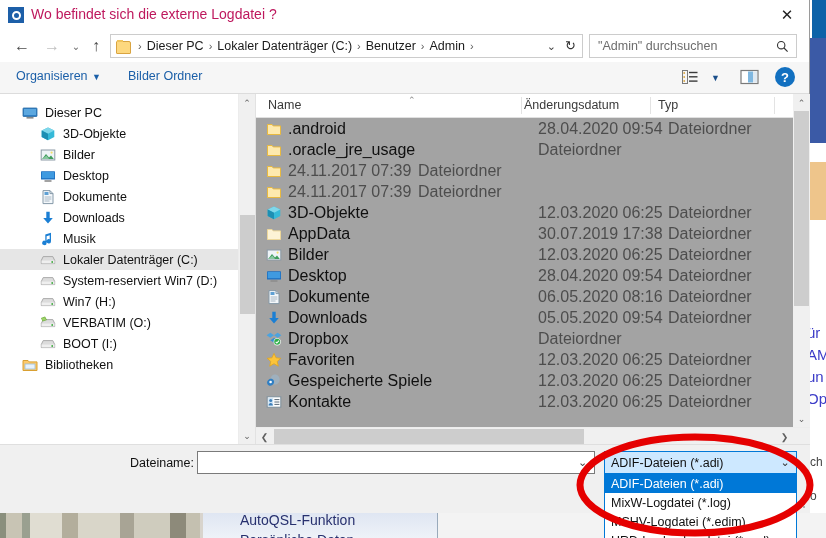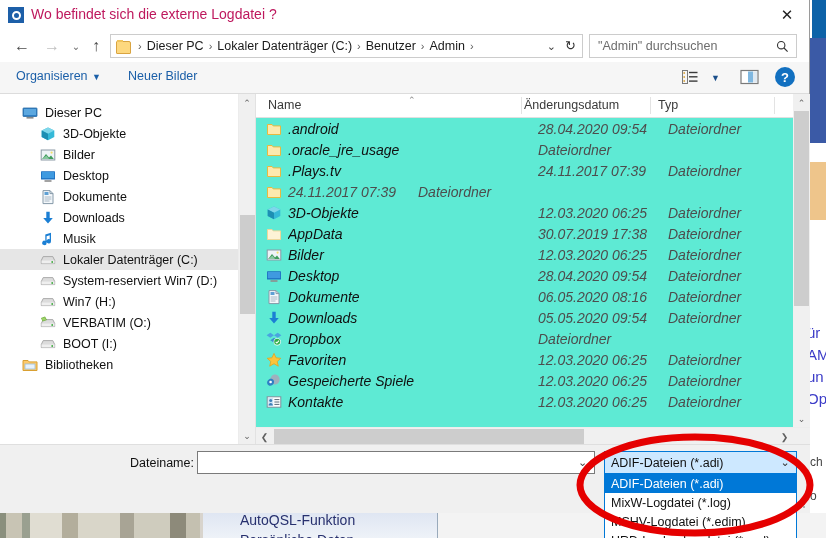--- a/index.html
+++ b/index.html
@@ -101,31 +101,31 @@
   .pane-scroll { position:absolute; right:0; top:0; width:17px; height:350px; background:#f0f0f0;
     border-left:1px solid #ececec; }
   .ps-up, .ps-down { height:17px; display:flex; align-items:center; justify-content:center;
     font-size:9px; color:#606060; cursor:pointer; }
   .ps-down { position:absolute; bottom:0; left:0; right:0; }
   .ps-thumb { position:absolute; left:1px; width:15px; top:121px; height:99px; background:#cdcdcd; cursor:pointer; }
 
   .splitter { width:1px; background:#e2e2e2; height:350px; }
 
   
-  .filepane { position:relative; flex:1; height:350px; background:#5eead4; overflow:hidden; }
+  .filepane { position:relative; flex:1; height:350px; background:#a3a3a3; overflow:hidden; }
   .colhead { position:relative; height:24px; border-bottom:1px solid #e0e0e0; background:#ffffff; }
   .col { position:absolute; top:4px; font-size:12.5px; color:#3a3a3a; white-space:nowrap; cursor:pointer; }
   .col-name { left:12px; }
   .col-date { left:268px; }
   .col-typ { left:402px; }
   .col-div { position:absolute; top:3px; width:1px; height:17px; background:#e3e3e3; }
   .sort-arrow { position:absolute; left:140px; top:-3px; font-size:9px; color:#8a8a8a; }
 
   .rows { position:relative; }
-  .frow { height:21px; display:flex; align-items:center; font-size:14px; color:#101010; cursor:pointer;font-style:italic; }
+  .frow { height:21px; display:flex; align-items:center; font-size:16px; color:#101010; cursor:pointer; }
   .f-ico { width:16px; height:16px; margin:0 6px 0 10px; flex:none; position:relative; }
   .f-name { width:250px; white-space:nowrap; overflow:hidden; }
   .f-date { width:130px; color:#4d4d4d; white-space:nowrap; }
   .f-typ { color:#4d4d4d; white-space:nowrap; }
 
   .file-vscroll { position:absolute; right:0; top:0; width:17px; height:333px; background:#f0f0f0; }
   .fv-thumb { position:absolute; left:1px; width:15px; top:17px; height:195px; background:#cdcdcd; cursor:pointer; }
   .file-hscroll { position:absolute; left:0; bottom:0; width:100%; height:17px; background:#f0f0f0;
     border-top:1px solid #ededed; }
   .fh-left { position:absolute; left:0; top:0; width:17px; height:17px; display:flex;
@@ -229,21 +229,21 @@
             <circle cx="5.2" cy="5.2" r="3.7" fill="none" stroke="#333" stroke-width="1.1"></circle>
             <line x1="8" y1="8" x2="11.6" y2="11.6" stroke="#333" stroke-width="1.1"></line>
           </svg>
         </span>
       </div>
     </div>
 
     <div class="toolbar">
       <div class="tb-item tb-organize">Organisieren</div>
       <div class="tb-item tb-caret">▼</div>
-      <div class="tb-item tb-newfolder">Neuer Bilder</div>
+      <div class="tb-item tb-newfolder">Bilder Ordner</div>
 
       <div class="tb-icon tb-view">
         <svg class="icon" width="18" height="18" viewBox="0 0 18 18">
           <rect x="1.5" y="2.5" width="5" height="13" fill="none" stroke="#7a7a7a" stroke-width="1"></rect>
           <circle cx="3.2" cy="5" r="0.9" fill="#d9a441"></circle>
           <circle cx="3.2" cy="9" r="0.9" fill="#d9a441"></circle>
           <circle cx="3.2" cy="13" r="0.9" fill="#d9a441"></circle>
           <line x1="8" y1="4.5" x2="16.5" y2="4.5" stroke="#3b3b3b" stroke-width="1.4"></line>
           <line x1="8" y1="8.8" x2="16.5" y2="8.8" stroke="#3b3b3b" stroke-width="1.4"></line>
           <line x1="8" y1="13.1" x2="16.5" y2="13.1" stroke="#3b3b3b" stroke-width="1.4"></line>
@@ -407,21 +407,20 @@
               <span class="f-ico"><svg width="16" height="16" viewBox="0 0 16 16">
                   <path d="M1.5 3.5h4.5l1.2 1.4h7.3v8.6h-13z" fill="#fde9ae" stroke="#e8b93f" stroke-width="1"></path>
                 </svg></span>
               <span class="f-name">.oracle_jre_usage</span>
               <span class="f-typ">Dateiordner</span>
             </div>
             <div class="frow">
               <span class="f-ico"><svg width="16" height="16" viewBox="0 0 16 16">
                   <path d="M1.5 3.5h4.5l1.2 1.4h7.3v8.6h-13z" fill="#fde9ae" stroke="#e8b93f" stroke-width="1"></path>
                 </svg></span>
-              <span class="f-name">.Plays.tv</span>
               <span class="f-date">24.11.2017 07:39</span>
               <span class="f-typ">Dateiordner</span>
             </div>
             <div class="frow">
               <span class="f-ico"><svg width="16" height="16" viewBox="0 0 16 16">
                   <path d="M1.5 3.5h4.5l1.2 1.4h7.3v8.6h-13z" fill="#fde9ae" stroke="#e8b93f" stroke-width="1"></path>
                 </svg></span>
               <span class="f-date">24.11.2017 07:39</span>
               <span class="f-typ">Dateiordner</span>
             </div>

